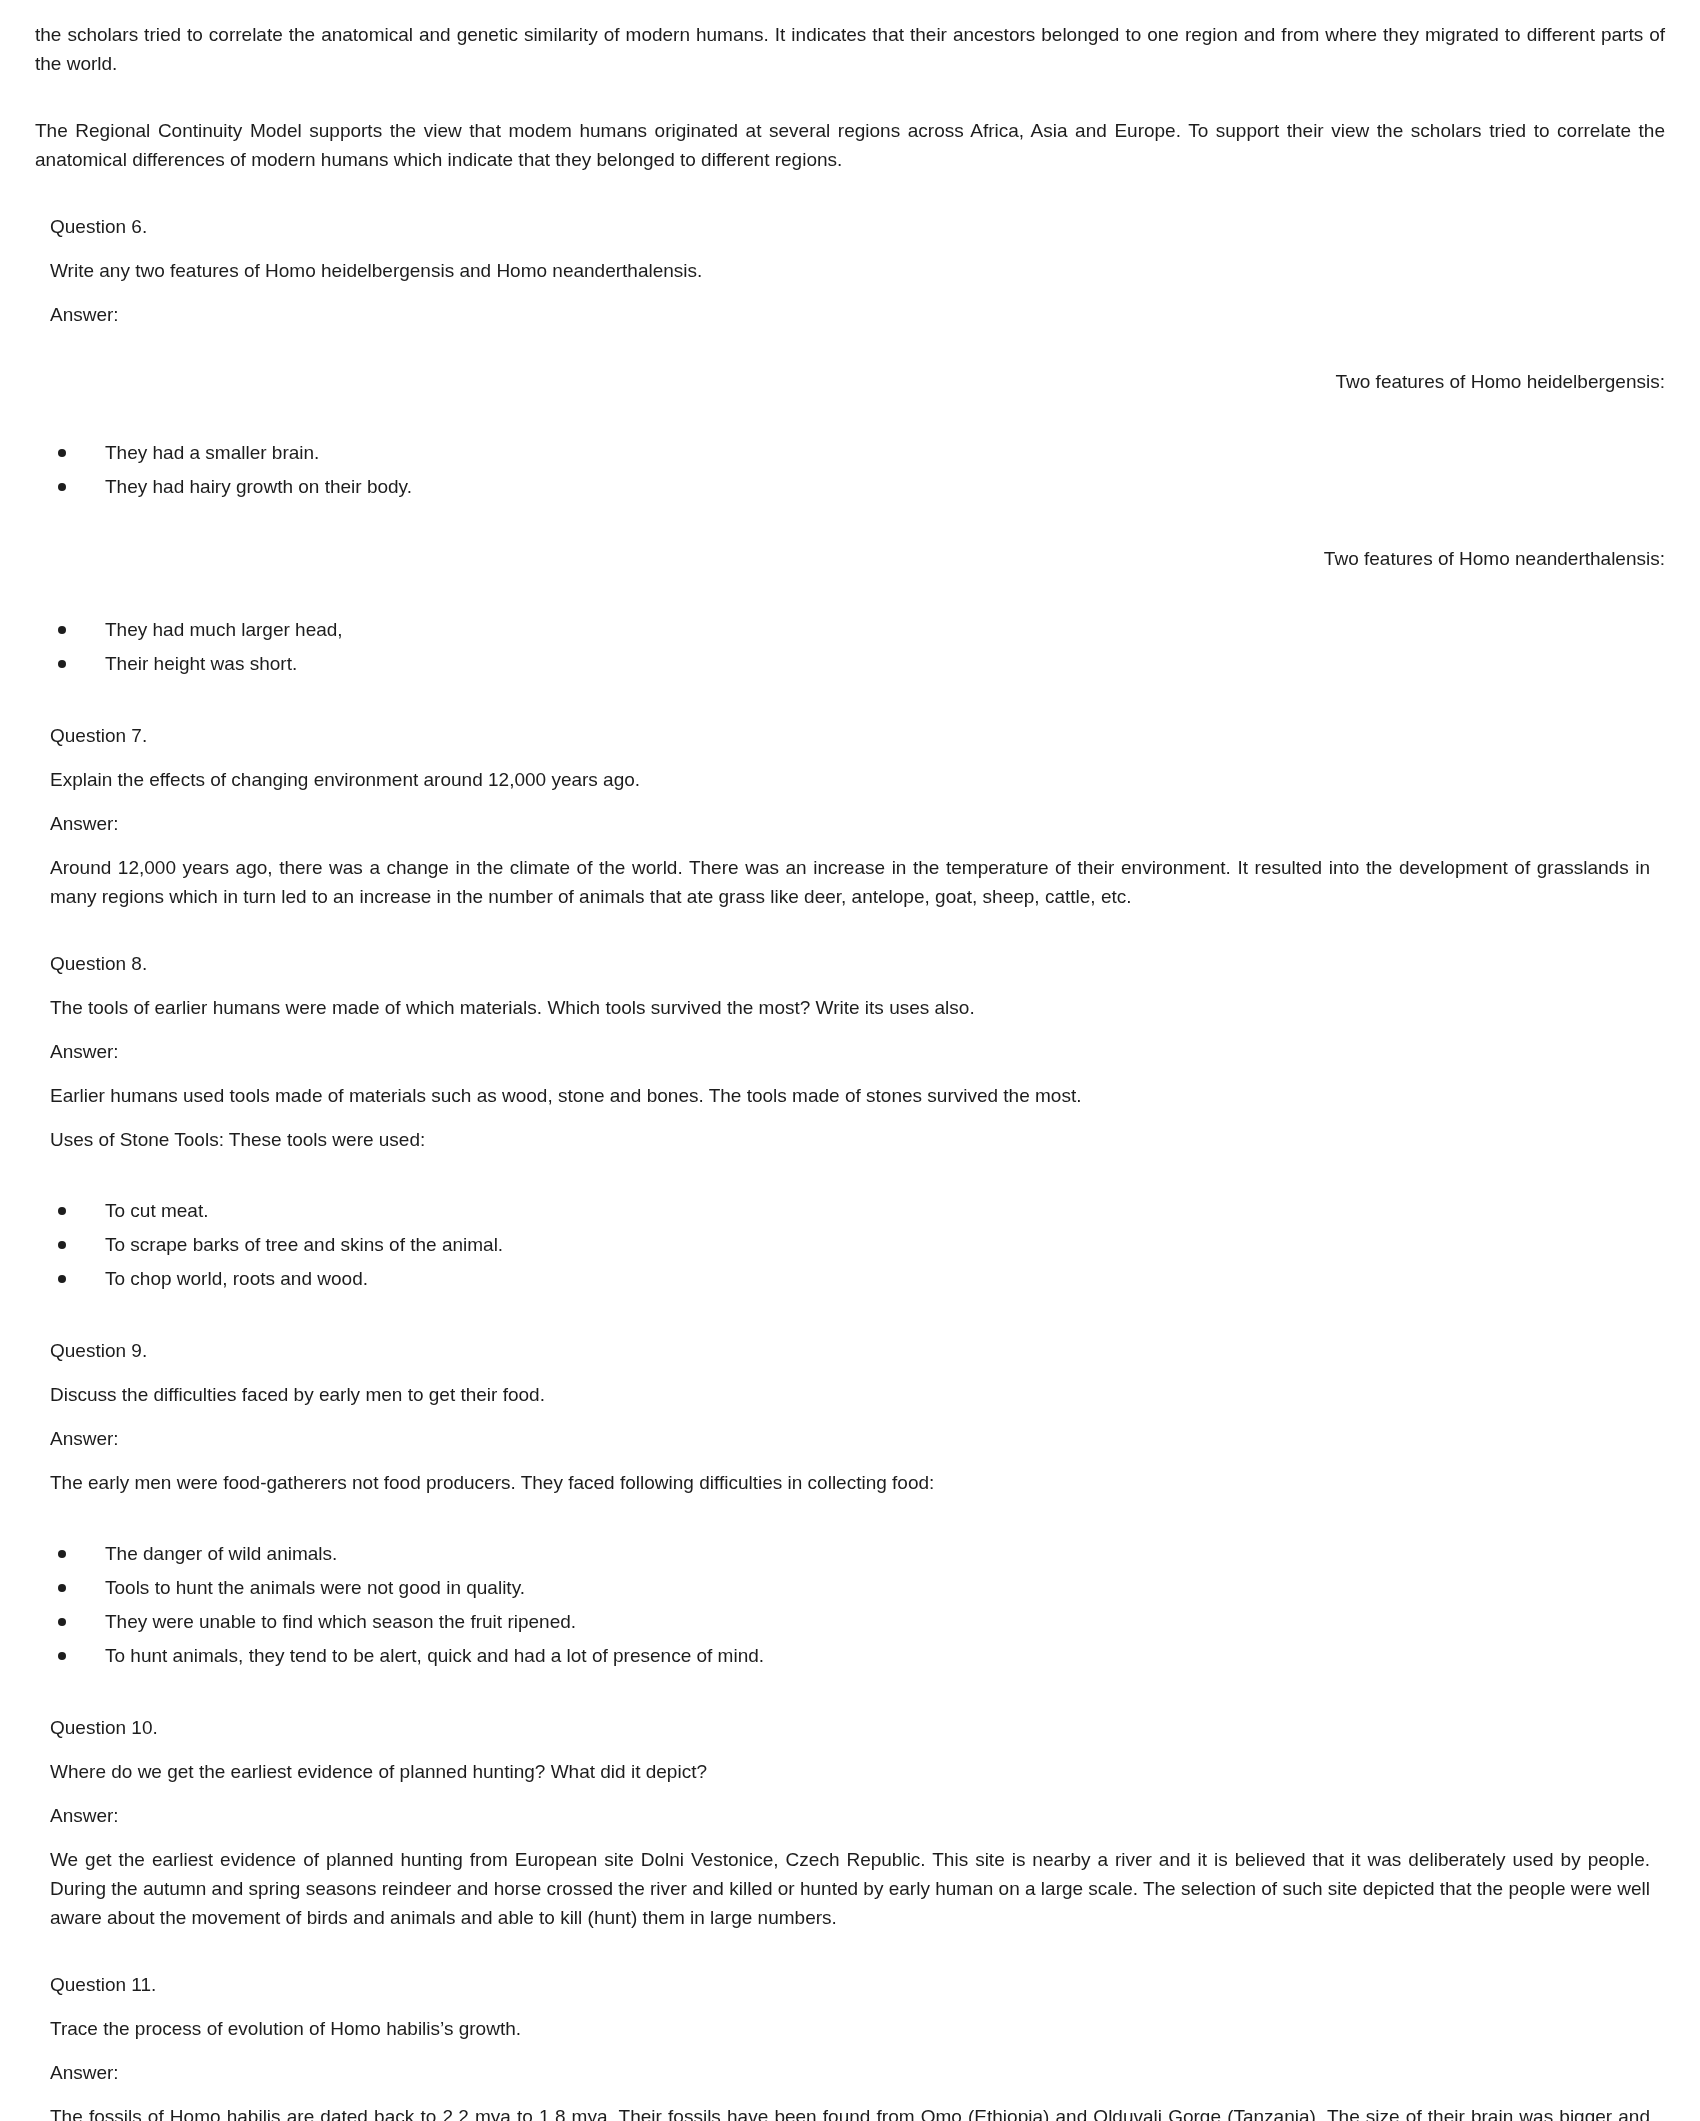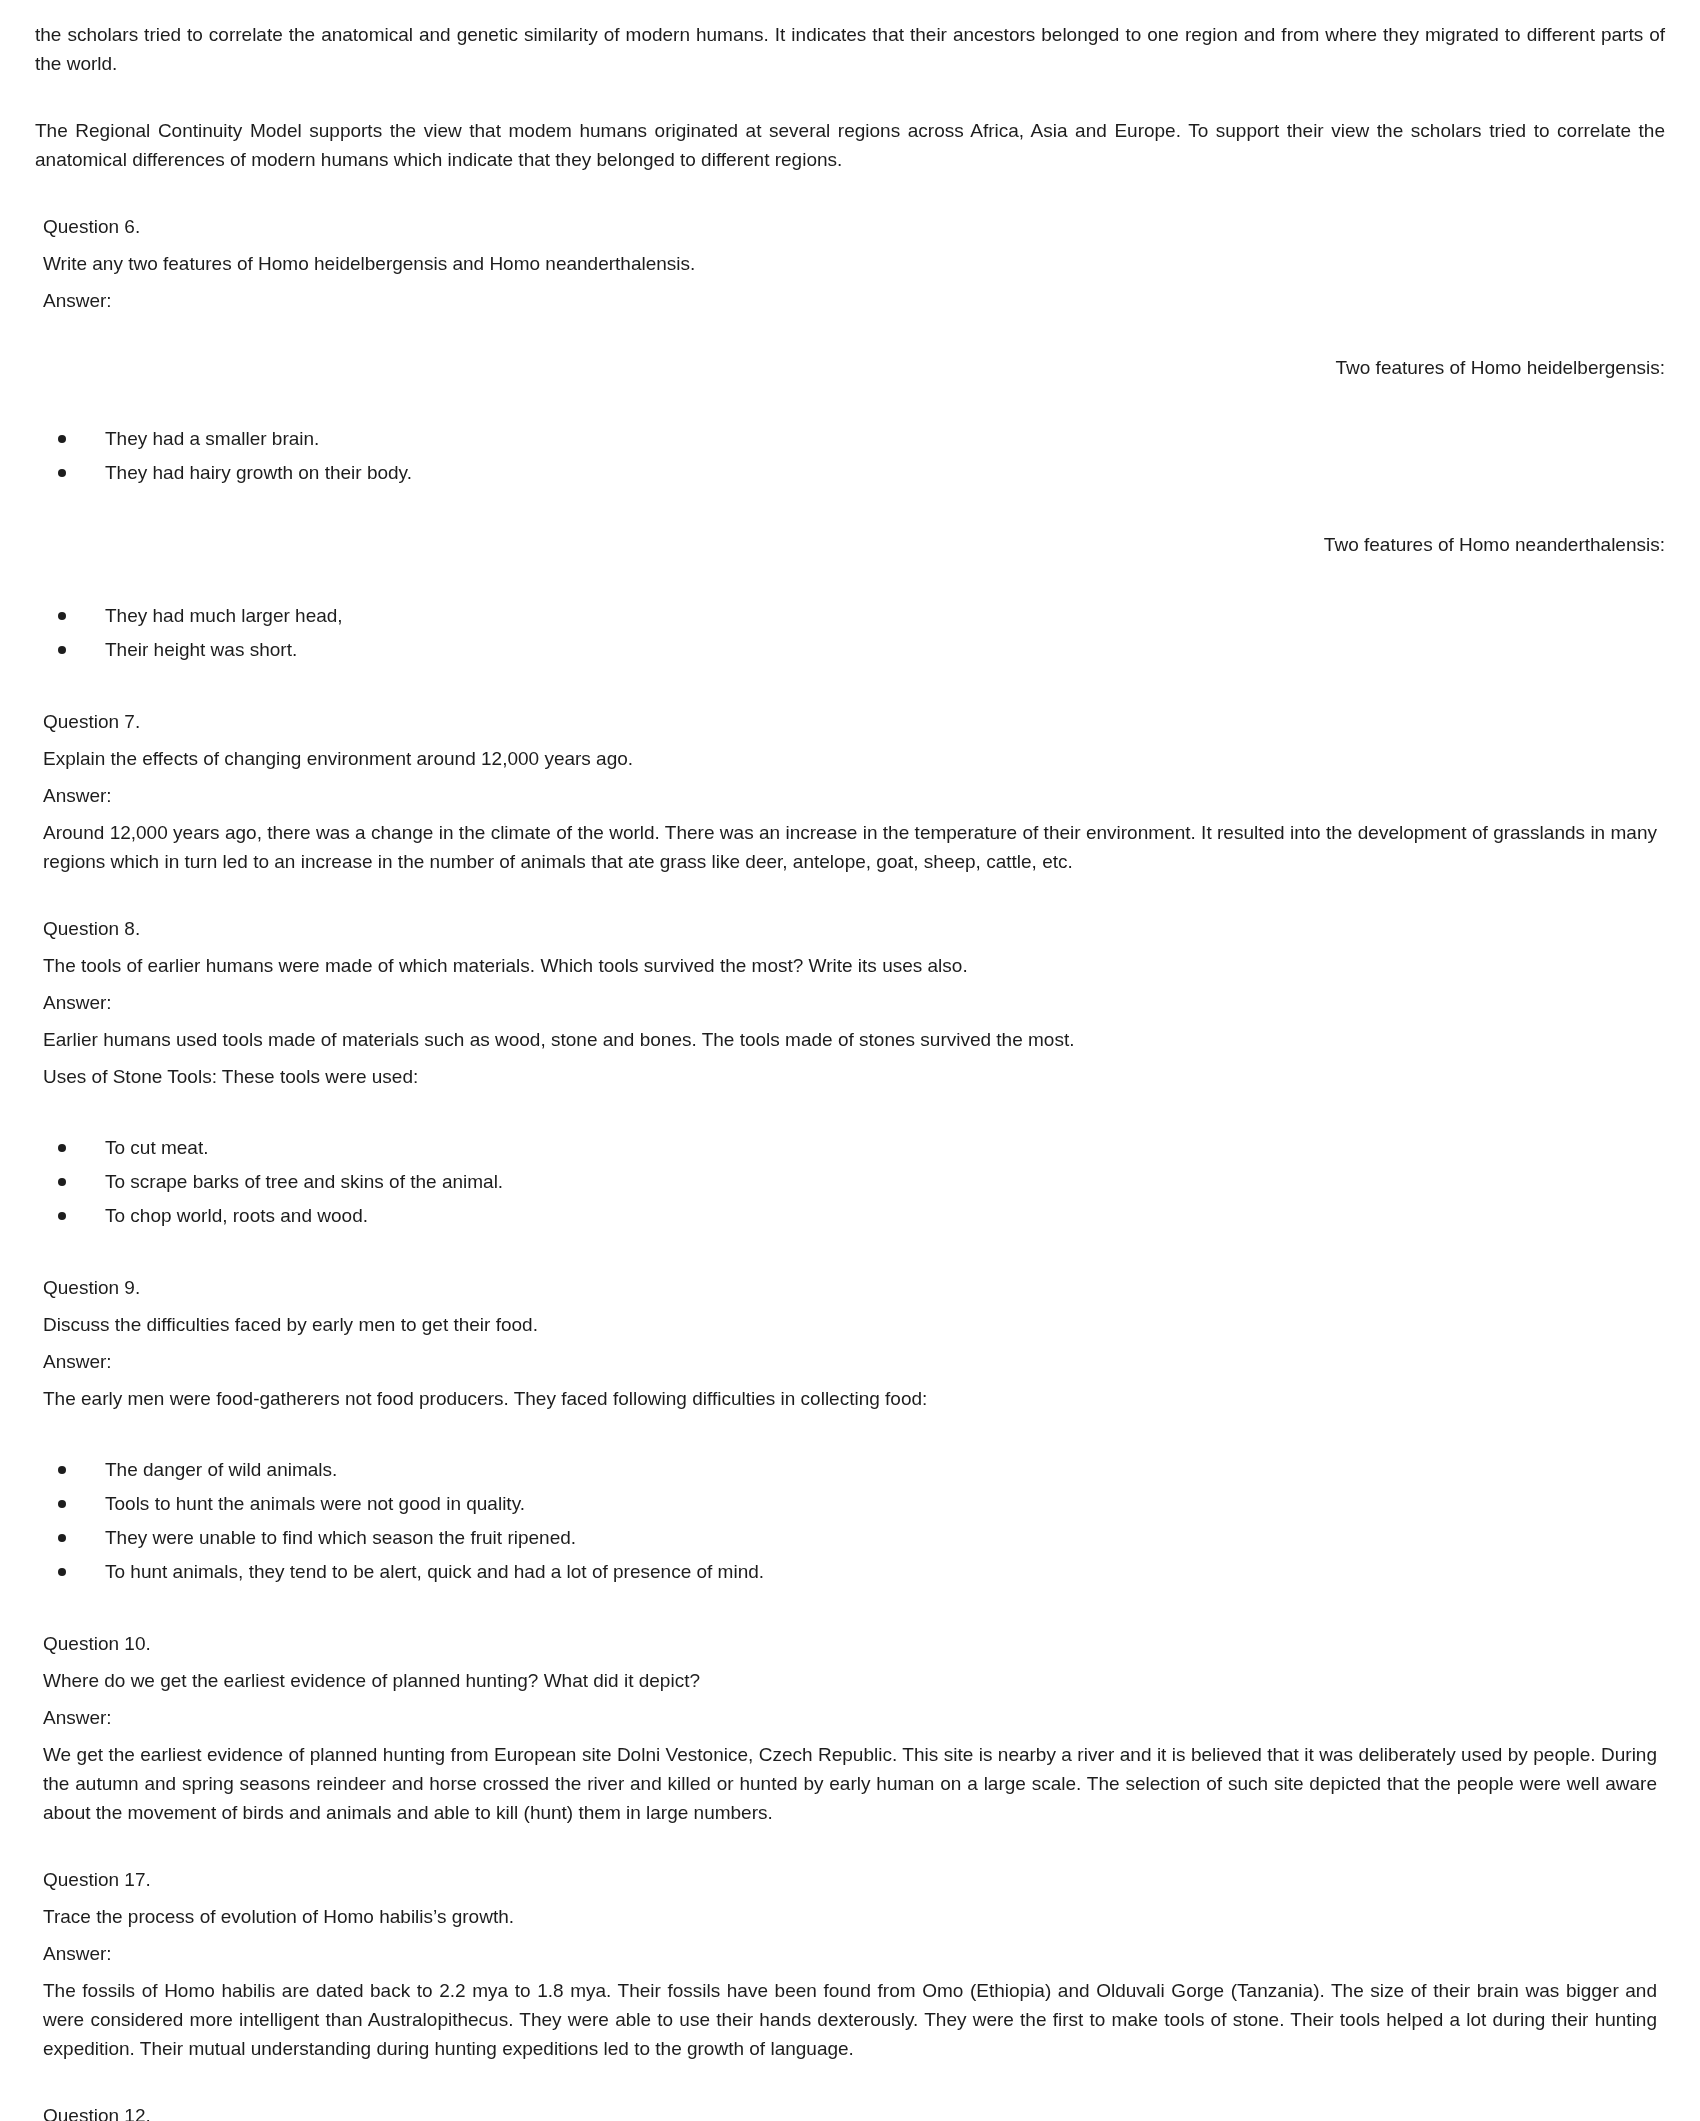--- a/index.html
+++ b/index.html
@@ -15,21 +15,21 @@
   .doc {
     padding: 20px 35px 0 35px;
     font-size: 19px;
     line-height: 29px;
   }
   .para {
     margin: 0 0 38px 0;
     text-align: justify;
   }
   .qblock { margin: 0 0 38px 0; }
-  .qline { margin: 8px; }
+  .qline { margin: 15px; }
   .wrap { text-align: justify; }
   .subheading { margin: 38px 0 0 0; text-align: right; }
   ul.blist {
     list-style: none;
     margin: 40px 0;
     padding: 0;
   }
   ul.blist li {
     position: relative;
     padding-left: 70px;
@@ -97,21 +97,21 @@
         <li><span class="bullet-dot"></span><span>To hunt animals, they tend to be alert, quick and had a lot of presence of mind.</span></li>
       </ul>
     </div>
     <div class="qblock">
       <div class="qline">Question 10.</div>
       <div class="qline wrap">Where do we get the earliest evidence of planned hunting? What did it depict?</div>
       <div class="qline">Answer:</div>
       <div class="qline wrap">We get the earliest evidence of planned hunting from European site Dolni Vestonice, Czech Republic. This site is nearby a river and it is believed that it was deliberately used by people. During the autumn and spring seasons reindeer and horse crossed the river and killed or hunted by early human on a large scale. The selection of such site depicted that the people were well aware about the movement of birds and animals and able to kill (hunt) them in large numbers.</div>
     </div>
     <div class="qblock">
-      <div class="qline">Question 17.</div>
+      <div class="qline">Question 11.</div>
       <div class="qline wrap">Trace the process of evolution of Homo habilis’s growth.</div>
       <div class="qline">Answer:</div>
       <div class="qline wrap">The fossils of Homo habilis are dated back to 2.2 mya to 1.8 mya. Their fossils have been found from Omo (Ethiopia) and Olduvali Gorge (Tanzania). The size of their brain was bigger and were considered more intelligent than Australopithecus. They were able to use their hands dexterously. They were the first to make tools of stone. Their tools helped a lot during their hunting expedition. Their mutual understanding during hunting expeditions led to the growth of language.</div>
     </div>
     <div class="qblock">
       <div class="qline">Question 12.</div>
       <div class="qline wrap">How did the use of language prove advantageous in hunting expedition?</div>
     </div>
   </div>
 

